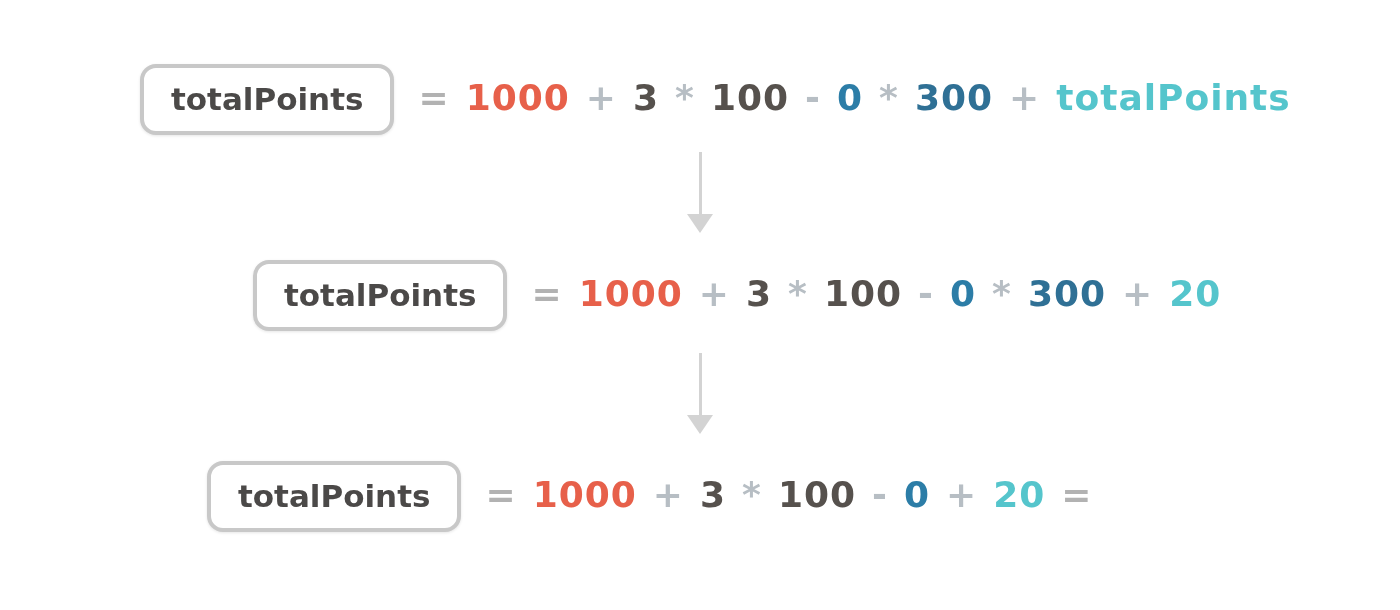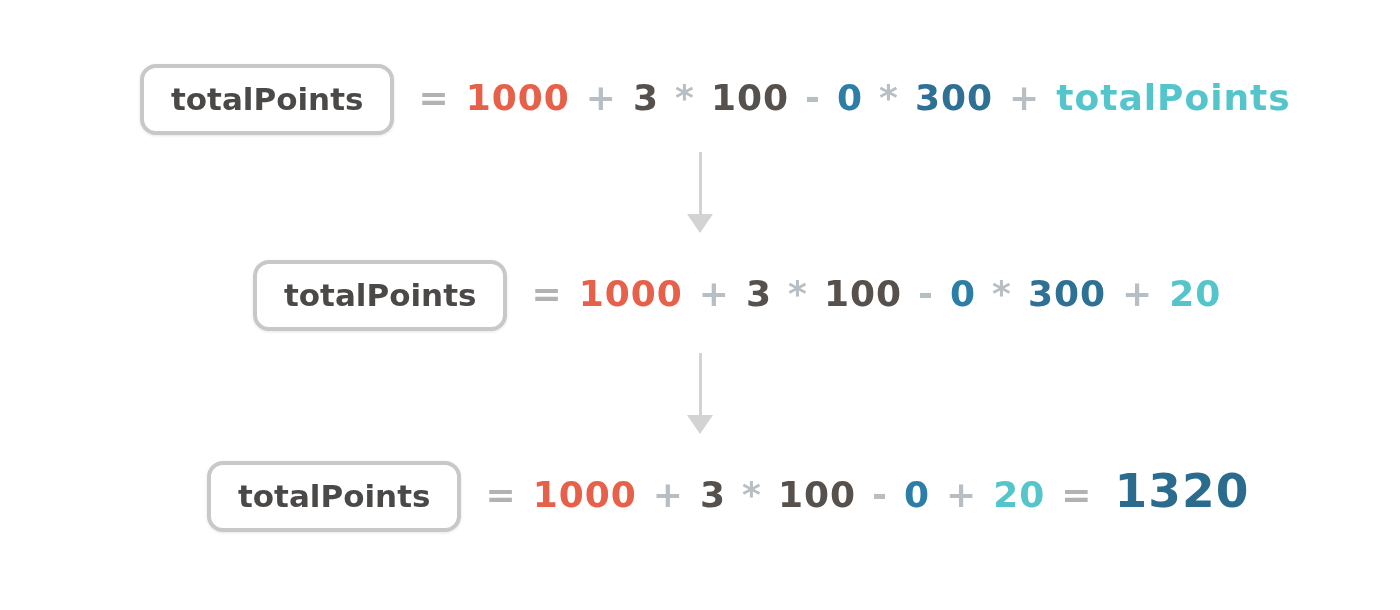--- a/index.html
+++ b/index.html
@@ -139,17 +139,16 @@
       <span class="tok" style="color: rgb(231, 96, 74);">1000</span>
       <span class="tok" style="color: rgb(183, 190, 196);">+</span>
       <span class="tok" style="color: rgb(86, 81, 77);">3</span>
       <span class="tok" style="color: rgb(183, 190, 196);">*</span>
       <span class="tok" style="color: rgb(86, 81, 77);">100</span>
       <span class="tok" style="color: rgb(183, 190, 196);">-</span>
       <span class="tok" style="color: rgb(44, 125, 167);">0</span>
       <span class="tok" style="color: rgb(183, 190, 196);">+</span>
       <span class="tok" style="color: rgb(85, 197, 204);">20</span>
       <span class="tok" style="color: rgb(178, 178, 178);">=</span>
-      <span class="tok large" style="color: rgb(43, 108, 142);">1320</span>
     </div>
   </div>
 
 </div>
 
 </body></html>

